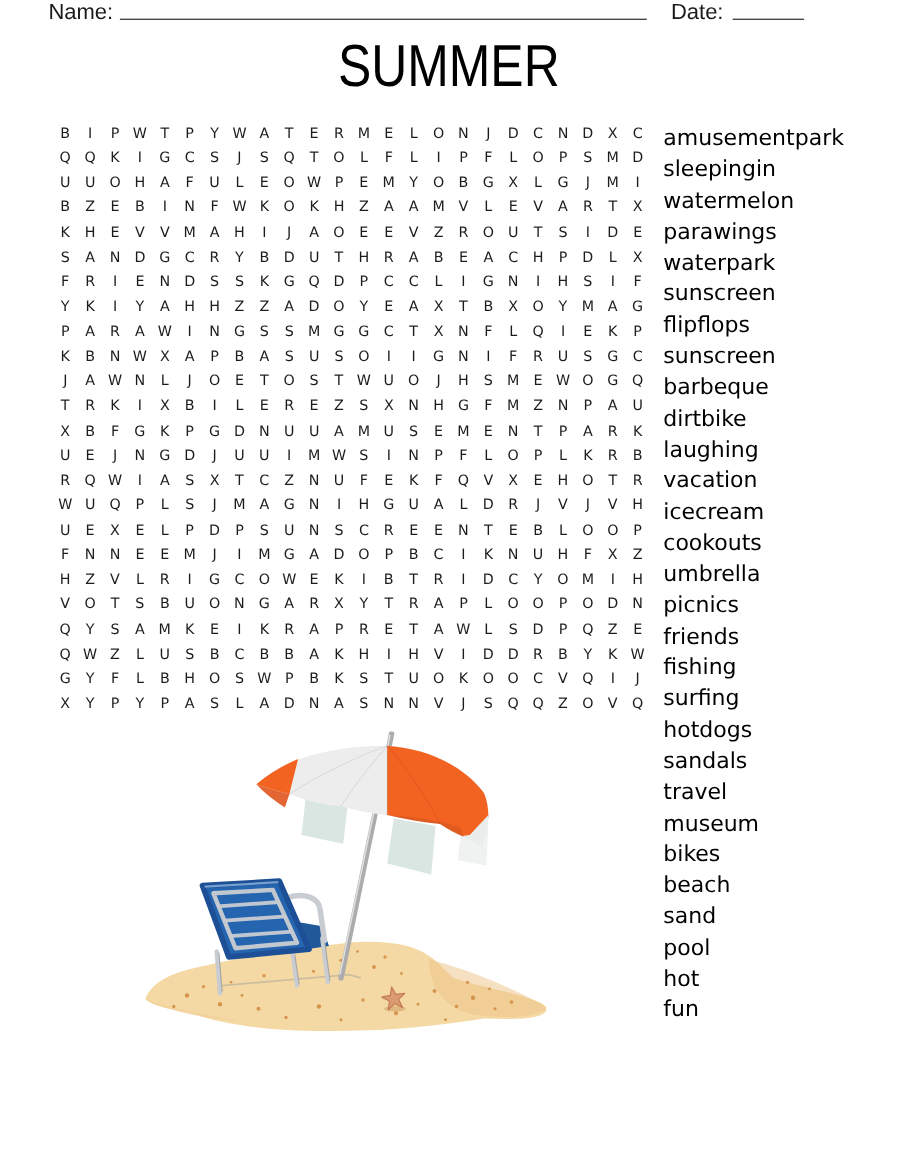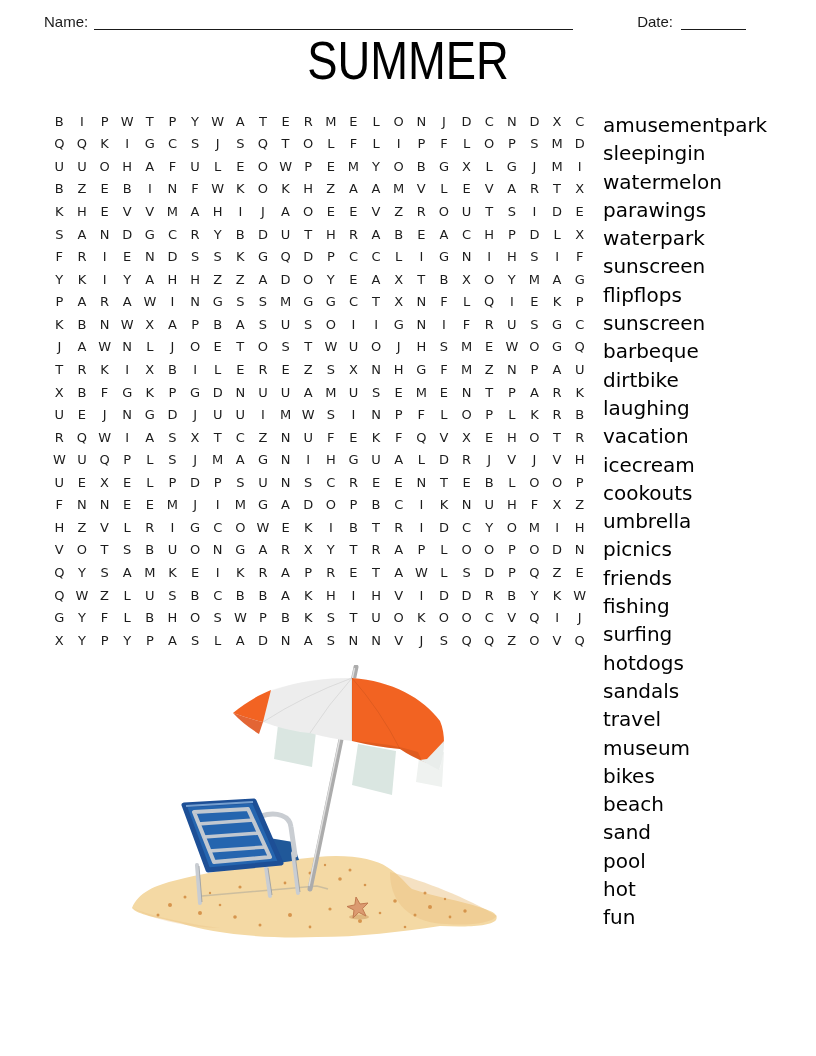--- a/index.html
+++ b/index.html
@@ -2,28 +2,28 @@
 <html style="--umbrella-orange: #F26322; --umbrella-orange-dark: #E0541E; --umbrella-white: #F7F7F7; --umbrella-underside: #DAE6E1; --pole-silver: #ACACAC; --chair-blue: #2565AF; --chair-blue-dark: #1D4F96; --chair-frame-silver: #C9CDD2; --sand: #F4D9A4; --sand-dark: #EBC386; --speckle: #D18A3F; --starfish: #DB9A70;"><head>
 <meta charset="utf-8">
 <style>
   html,body{margin:0;padding:0;background:#fff;}
   .page{
     position:relative;width:816px;height:1056px;background:#ffffff;
     font-family:"DejaVu Sans",sans-serif;color:#111;overflow:hidden;
   }
   
   .header-row{
-    position:absolute;left:44px;top:12px;width:700px;
-    display:flex;align-items:center;
-    font-family:"Liberation Sans",sans-serif;font-size:15px;color:#1a1a1a;
+    position:absolute;left:44px;top:2px;width:700px;
+    display:flex;align-items:flex-start;
+    font-family:"Liberation Sans",sans-serif;font-size:20px;color:#1a1a1a;
   }
   .hdr-label{white-space:nowrap;line-height:19px;}
   .write-line{border-bottom:1.6px solid #1a1a1a;height:15px;}
   .name-line{flex:0 0 479px;margin-left:6px;}
-  .date-label{margin-left:64px;}
+  .date-label{margin-left:22px;}
   .date-line{flex:0 0 65px;margin-left:8px;}
   
   .title{
     position:absolute;left:0;top:33px;width:816px;margin:0;
     text-align:center;font-family:"Liberation Sans",sans-serif;
     font-size:54px;font-weight:400;letter-spacing:0;color:#000;
     transform:scaleX(.84);transform-origin:center;line-height:1;
   }
   
   .grid{

